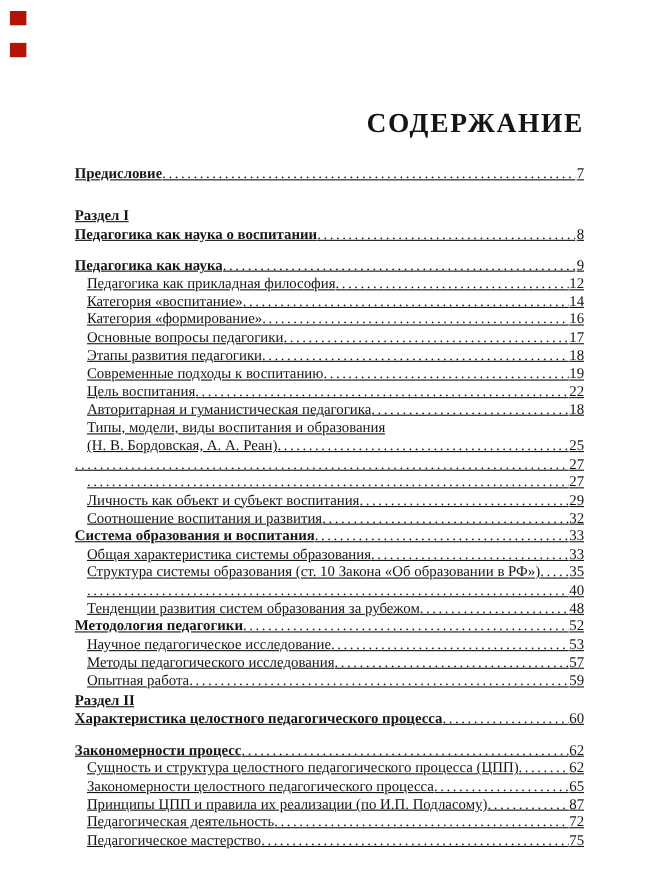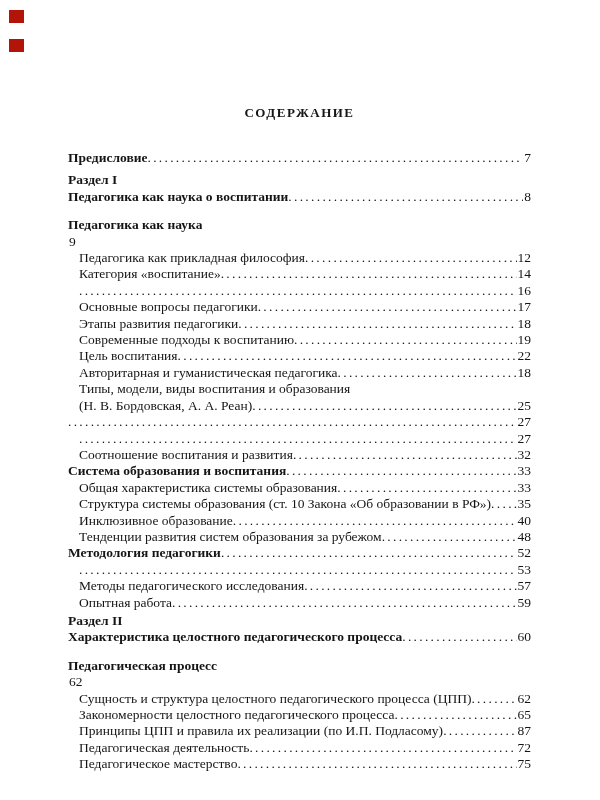--- a/index.html
+++ b/index.html
@@ -15,47 +15,48 @@
   .m1 { top: 10px; }
   .m2 { top: 39px; }
   .page {
     position: absolute;
     left: 68px; top: 0;
     width: 463px;
     padding-top: 101px;
   }
   .title {
     margin: 0 0 26px 0;
-    font-size: 13px;
+    font-size: 25px;
     line-height: 23px;
     font-weight: 700;
-    text-align: center;
+    text-align: right;
     letter-spacing: 1.5px;
   }
   .toc { font-size: 13.5px; }
   .row {
     display: flex;
     align-items: baseline;
     line-height: 16.4px;
     white-space: nowrap;
+    text-decoration: underline;
   }
   .row.b .label { font-weight: 700; }
   .row.i1 { padding-left: 11px; }
   .label { flex: 0 1 auto; overflow: hidden; }
   .dots { flex: 1 1 0; min-width: 6px; overflow: hidden; }
   .dots::after {
     content: "................................................................................................................................................................................";
     letter-spacing: 2.3px;
     font-weight: 400;
   }
   .pg { flex: 0 0 auto; font-weight: 400; padding-left: 1px; }
   .gap-lg { margin-top: 26px; }
-  .gap-section { margin-top: 6px; }
+  .gap-section { margin-top: 22px; }
   .gap-section2 { margin-top: 2px; }
-  .gap-sub { margin-top: 12px; flex-direction: column; }
+  .gap-sub { margin-top: 12px; }
 </style>
 </head>
 <body>
 
 <div class="marker m1" style="background: rgb(179, 20, 8);"></div>
 <div class="marker m2" style="background: rgb(179, 20, 8);"></div>
 
 <div class="page">
   <h1 class="title">СОДЕРЖАНИЕ</h1>
   <div id="toc" class="toc">
@@ -82,20 +83,21 @@
     <span class="label">Педагогика как прикладная философия</span>
     <span class="dots"></span>
     <span class="pg">12</span>
   </div>
       <div class="row i1">
     <span class="label">Категория «воспитание»</span>
     <span class="dots"></span>
     <span class="pg">14</span>
   </div>
       <div class="row i1">
+    <span class="label">Категория «формирование»</span>
     <span class="dots"></span>
     <span class="pg">16</span>
   </div>
       <div class="row i1">
     <span class="label">Основные вопросы педагогики</span>
     <span class="dots"></span>
     <span class="pg">17</span>
   </div>
       <div class="row i1">
     <span class="label">Этапы развития педагогики</span>
@@ -128,55 +130,60 @@
   </div>
       <div class="row b">
     <span class="dots"></span>
     <span class="pg">27</span>
   </div>
       <div class="row i1">
     <span class="dots"></span>
     <span class="pg">27</span>
   </div>
       <div class="row i1">
+    <span class="label">Личность как объект и субъект воспитания</span>
+    <span class="dots"></span>
+    <span class="pg">29</span>
+  </div>
+      <div class="row i1">
     <span class="label">Соотношение воспитания и развития</span>
     <span class="dots"></span>
     <span class="pg">32</span>
   </div>
       <div class="row b">
     <span class="label">Система образования и воспитания</span>
     <span class="dots"></span>
     <span class="pg">33</span>
   </div>
       <div class="row i1">
     <span class="label">Общая характеристика системы образования</span>
     <span class="dots"></span>
     <span class="pg">33</span>
   </div>
       <div class="row i1">
     <span class="label">Структура системы образования (ст. 10 Закона «Об образовании в РФ»)</span>
     <span class="dots"></span>
     <span class="pg">35</span>
   </div>
       <div class="row i1">
-    <span class="label">Инклюзивное образование</span>
     <span class="dots"></span>
     <span class="pg">40</span>
   </div>
       <div class="row i1">
     <span class="label">Тенденции развития систем образования за рубежом</span>
     <span class="dots"></span>
     <span class="pg">48</span>
   </div>
       <div class="row b">
     <span class="label">Методология педагогики</span>
     <span class="dots"></span>
     <span class="pg">52</span>
   </div>
       <div class="row i1">
+    <span class="label">Научное педагогическое исследование</span>
     <span class="dots"></span>
     <span class="pg">53</span>
   </div>
       <div class="row i1">
     <span class="label">Методы педагогического исследования</span>
     <span class="dots"></span>
     <span class="pg">57</span>
   </div>
       <div class="row i1">
     <span class="label">Опытная работа</span>
@@ -186,21 +193,21 @@
       <div class="row b gap-section2">
     <span class="label">Раздел II</span>
 
   </div>
       <div class="row b">
     <span class="label">Характеристика целостного педагогического процесса</span>
     <span class="dots"></span>
     <span class="pg">60</span>
   </div>
       <div class="row b gap-sub">
-    <span class="label">Педагогическая процесс</span>
+    <span class="label">Закономерности процесс</span>
     <span class="dots"></span>
     <span class="pg">62</span>
   </div>
       <div class="row i1">
     <span class="label">Сущность и структура целостного педагогического процесса (ЦПП)</span>
     <span class="dots"></span>
     <span class="pg">62</span>
   </div>
       <div class="row i1">
     <span class="label">Закономерности целостного педагогического процесса</span>

